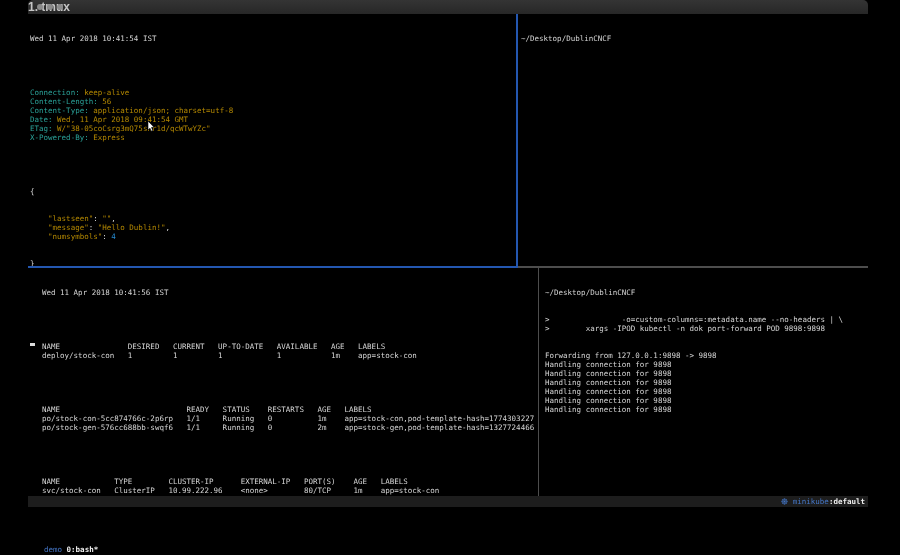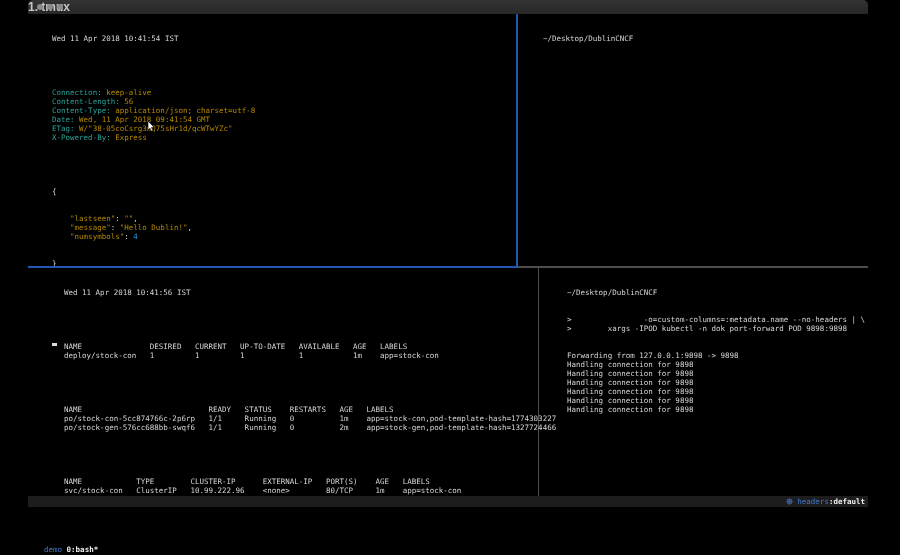--- a/index.html
+++ b/index.html
@@ -7,21 +7,21 @@
        font-family:"DejaVu Sans Mono",monospace;}
   .window{position:absolute;left:28px;top:0;width:840px;height:510px;}
   .titlebar{position:relative;height:14px;background:linear-gradient(#343434,#272727);
             border-radius:5px 5px 0 0;}
   .lights{position:absolute;left:9px;top:4px;display:flex;gap:4px;}
   .light{width:6px;height:6px;border-radius:50%;background:#8b8b8b;}
   .title{text-align:left;line-height:14px;font-family:"Liberation Sans",sans-serif;
          font-size:12px;font-weight:600;color:#c6c6c6;}
   .term{position:absolute;left:0;top:14px;width:840px;height:496px;background:#000;
         font-size:7.5px;line-height:9px;color:#d6d6d6;}
-  .pane{position:absolute;white-space:pre;margin-left:22px;}
+  .pane{position:absolute;white-space:pre;}
   .line{height:9px;white-space:pre;}
   .blank{height:9px;}
   .vdiv,.hdiv{position:absolute;}
   .vdiv-top{left:488px;top:0;width:2px;height:252px;background:var(--pane_border_active);}
   .hdiv-left{left:0;top:252px;width:490px;height:2px;background:var(--pane_border_active);}
   .hdiv-right{left:490px;top:252px;width:350px;height:2px;background:var(--pane_border_inactive);}
   .vdiv-bot{left:510px;top:254px;width:1px;height:228px;background:var(--pane_border_inactive);}
   .c-cyan{color:var(--http_cyan);}
   .c-yellow{color:var(--http_yellow);}
   .c-blue{color:var(--http_blue);}
@@ -94,17 +94,17 @@
       <svg width="8" height="11" viewBox="0 0 8 11">
           <path d="M1 0 L1 9 L3 7.2 L4.4 10.2 L5.9 9.4 L4.5 6.5 L7 6.2 Z" fill="#ffffff" stroke="#000" stroke-width="0.6"></path>
         </svg>
     </div>
 
     <div class="statusbar">
       <div class="sb-left"><span class="s-blue">demo</span><span> </span><span class="bold">0:bash*</span></div>
       <div class="sb-right"><span class="s-blue kicon"><svg width="7" height="7" viewBox="0 0 10 10">
               <circle cx="5" cy="5" r="3.6" fill="none" stroke="currentColor" stroke-width="1"></circle>
               <path d="M5 0.5 V9.5 M0.5 5 H9.5 M1.9 1.9 L8.1 8.1 M8.1 1.9 L1.9 8.1" stroke="currentColor" stroke-width="0.8"></path>
-            </svg></span><span> </span><span class="s-blue">headers</span><span class="bold">:default</span></div>
+            </svg></span><span> </span><span class="s-blue">minikube</span><span class="bold">:default</span></div>
     </div>
 
   </div>
 </div>
 
 </body></html>

